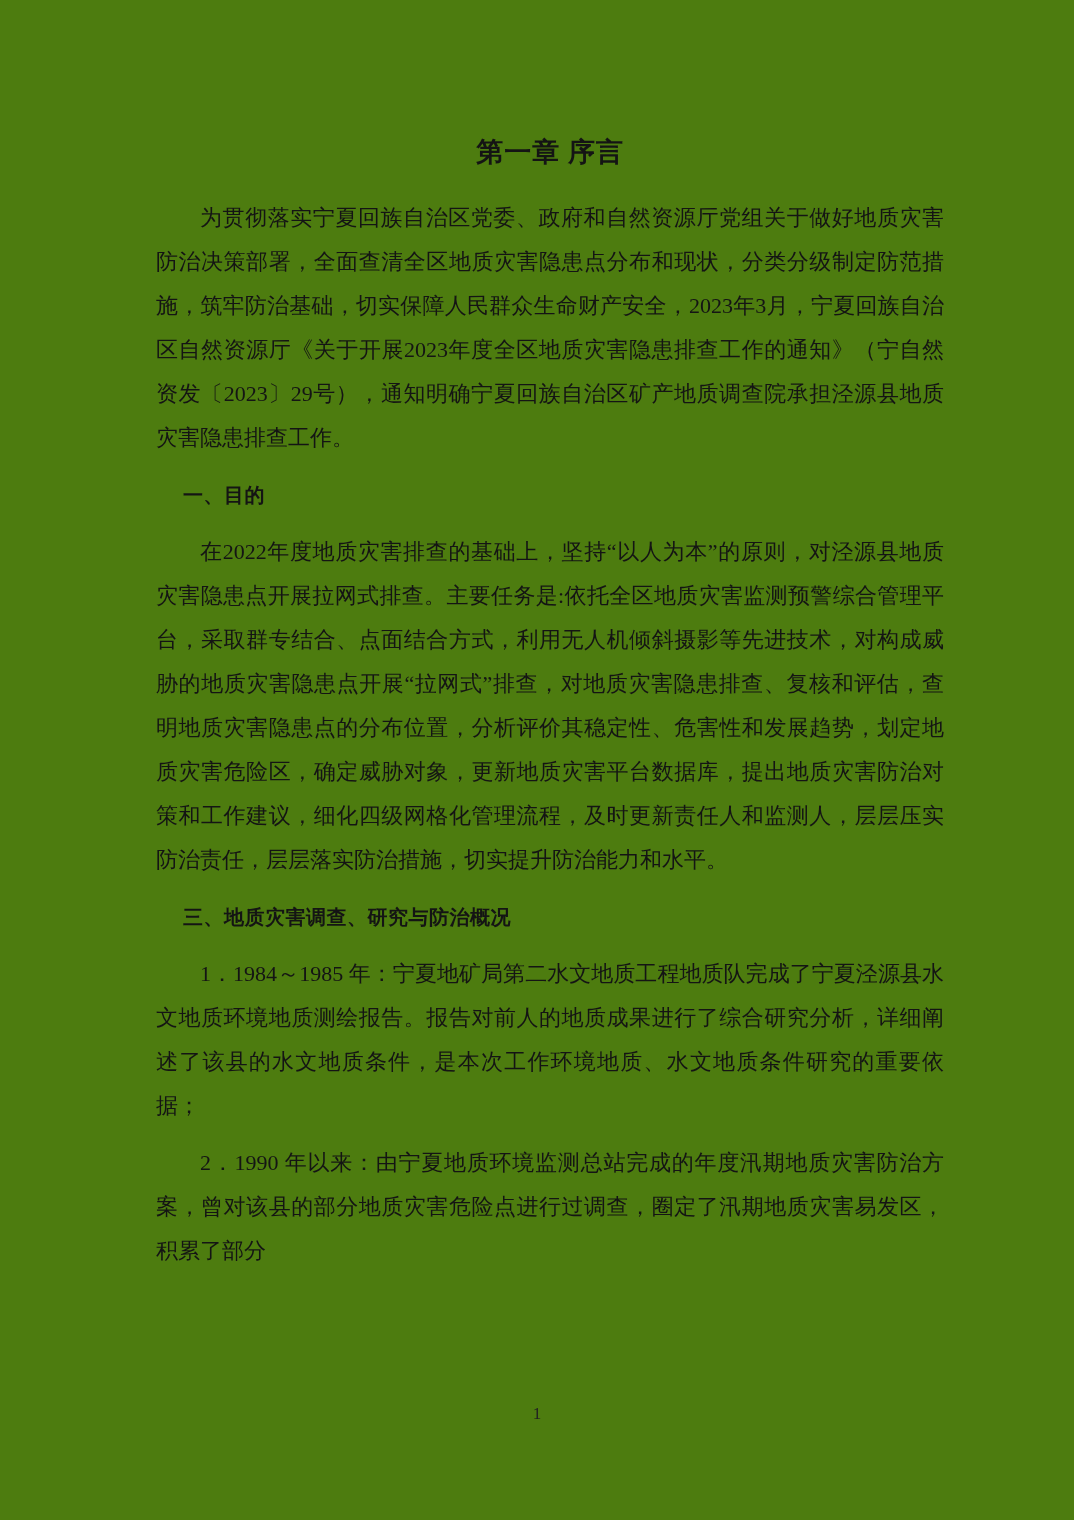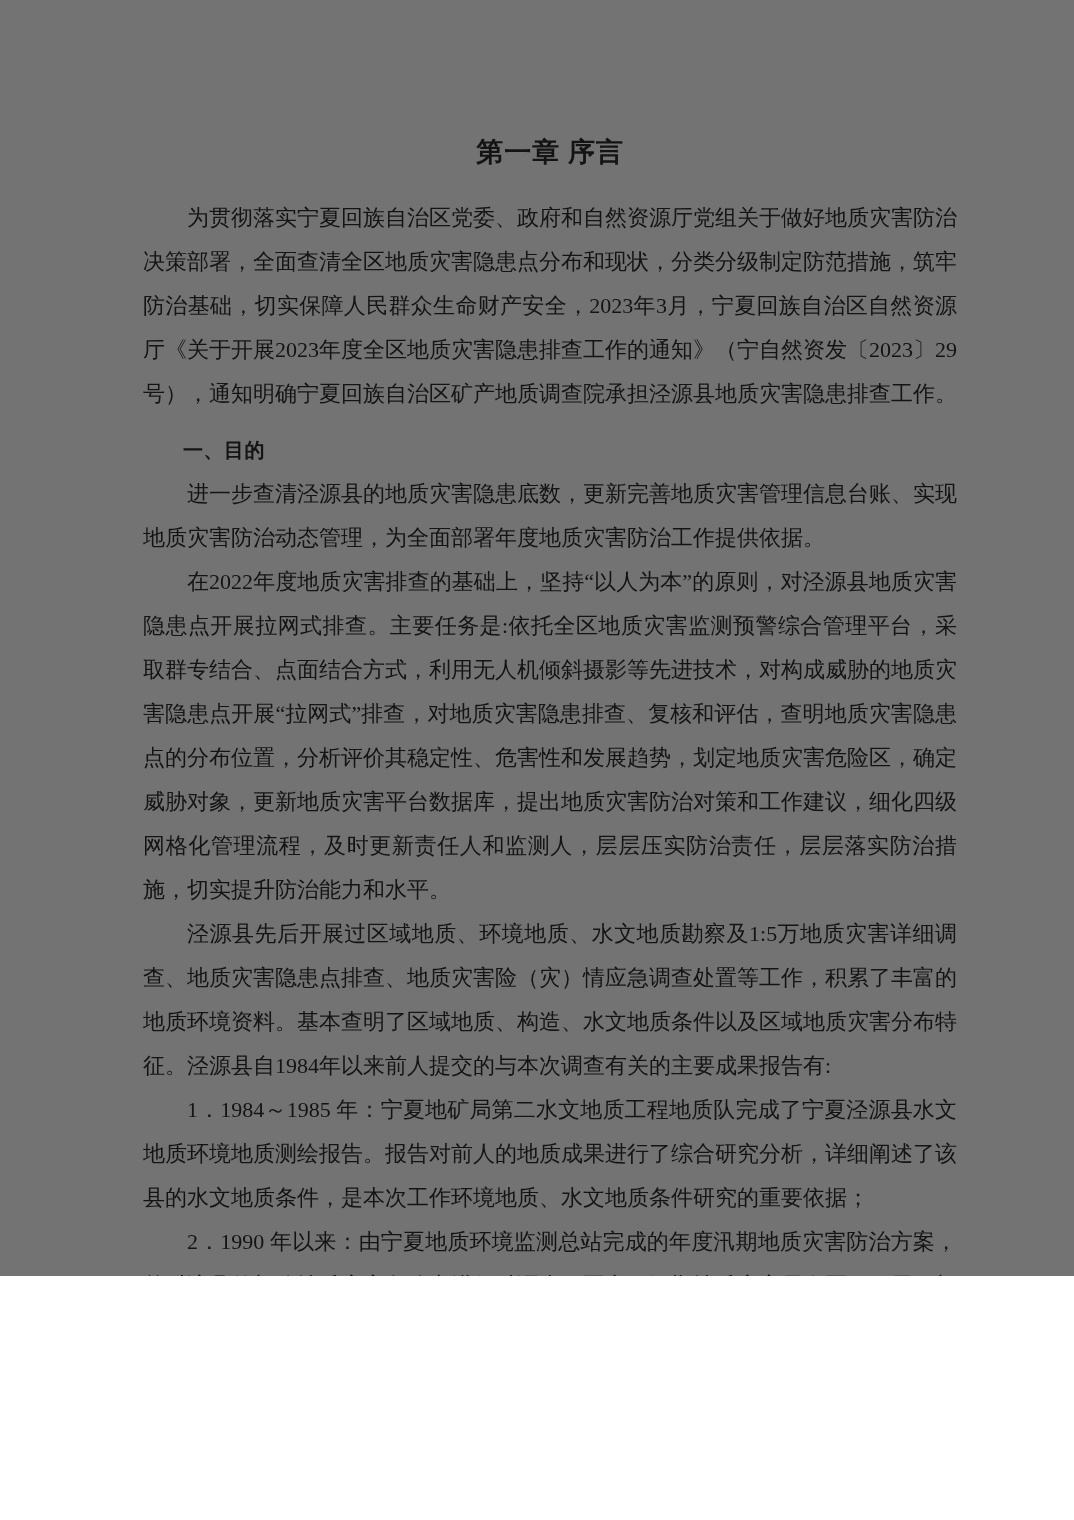--- a/index.html
+++ b/index.html
@@ -10,41 +10,41 @@
   }
   body {
     width: 1074px;
     height: 1520px;
     font-family: "Liberation Serif", "DejaVu Serif", serif;
     color: #141414;
   }
   .page {
     position: relative;
     width: 1074px;
-    height: 1276px;
-    background: #737373;
+    height: 1520px;
+    background: #4d7c0f;
     overflow: hidden;
   }
   .content {
     position: absolute;
     left: 143px;
     top: 130px;
     width: 814px;
   }
   .doc-title {
     margin: 0;
     font-size: 27px;
     font-weight: bold;
     line-height: 44px;
     text-align: center;
     letter-spacing: 1px;
     font-family: "Liberation Serif", "DejaVu Serif", serif;
   }
   p.body-para {
-    margin: 0;
+    margin: 13px;
     font-size: 22px;
     line-height: 44px;
     text-align: justify;
     text-indent: 2em;
     word-break: break-all;
   }
   p.after-title {
     margin-top: 22px;
   }
   h2.section-heading {
@@ -75,27 +75,26 @@
 
 <div class="page">
   <div class="content">
 
     <h1 class="doc-title">第一章 序言</h1>
 
     <p class="body-para after-title">为贯彻落实宁夏回族自治区党委、政府和自然资源厅党组关于做好地质灾害防治决策部署，全面查清全区地质灾害隐患点分布和现状，分类分级制定防范措施，筑牢防治基础，切实保障人民群众生命财产安全，2023年3月，宁夏回族自治区自然资源厅《关于开展2023年度全区地质灾害隐患排查工作的通知》（宁自然资发〔2023〕29号），通知明确宁夏回族自治区矿产地质调查院承担泾源县地质灾害隐患排查工作。</p>
 
     <h2 class="section-heading">一、目的</h2>
 
-    <p class="body-para">进一步查清泾源县的地质灾害隐患底数，更新完善地质灾害管理信息台账、实现地质灾害防治动态管理，为全面部署年度地质灾害防治工作提供依据。</p>
 
 
     <p class="body-para">在2022年度地质灾害排查的基础上，坚持“以人为本”的原则，对泾源县地质灾害隐患点开展拉网式排查。主要任务是:依托全区地质灾害监测预警综合管理平台，采取群专结合、点面结合方式，利用无人机倾斜摄影等先进技术，对构成威胁的地质灾害隐患点开展“拉网式”排查，对地质灾害隐患排查、复核和评估，查明地质灾害隐患点的分布位置，分析评价其稳定性、危害性和发展趋势，划定地质灾害危险区，确定威胁对象，更新地质灾害平台数据库，提出地质灾害防治对策和工作建议，细化四级网格化管理流程，及时更新责任人和监测人，层层压实防治责任，层层落实防治措施，切实提升防治能力和水平。</p>
 
+    <h2 class="section-heading tight">三、地质灾害调查、研究与防治概况</h2>
 
-    <p class="body-para">泾源县先后开展过区域地质、环境地质、水文地质勘察及1:5万地质灾害详细调查、地质灾害隐患点排查、地质灾害险（灾）情应急调查处置等工作，积累了丰富的地质环境资料。基本查明了区域地质、构造、水文地质条件以及区域地质灾害分布特征。泾源县自1984年以来前人提交的与本次调查有关的主要成果报告有:</p>
 
     <p class="body-para">1．1984～1985 年：宁夏地矿局第二水文地质工程地质队完成了宁夏泾源县水文地质环境地质测绘报告。报告对前人的地质成果进行了综合研究分析，详细阐述了该县的水文地质条件，是本次工作环境地质、水文地质条件研究的重要依据；</p>
 
     <p class="body-para">2．1990 年以来：由宁夏地质环境监测总站完成的年度汛期地质灾害防治方案，曾对该县的部分地质灾害危险点进行过调查，圈定了汛期地质灾害易发区，积累了部分</p>
 
   </div>
 
   <div class="page-number">1</div>
 </div>
 

